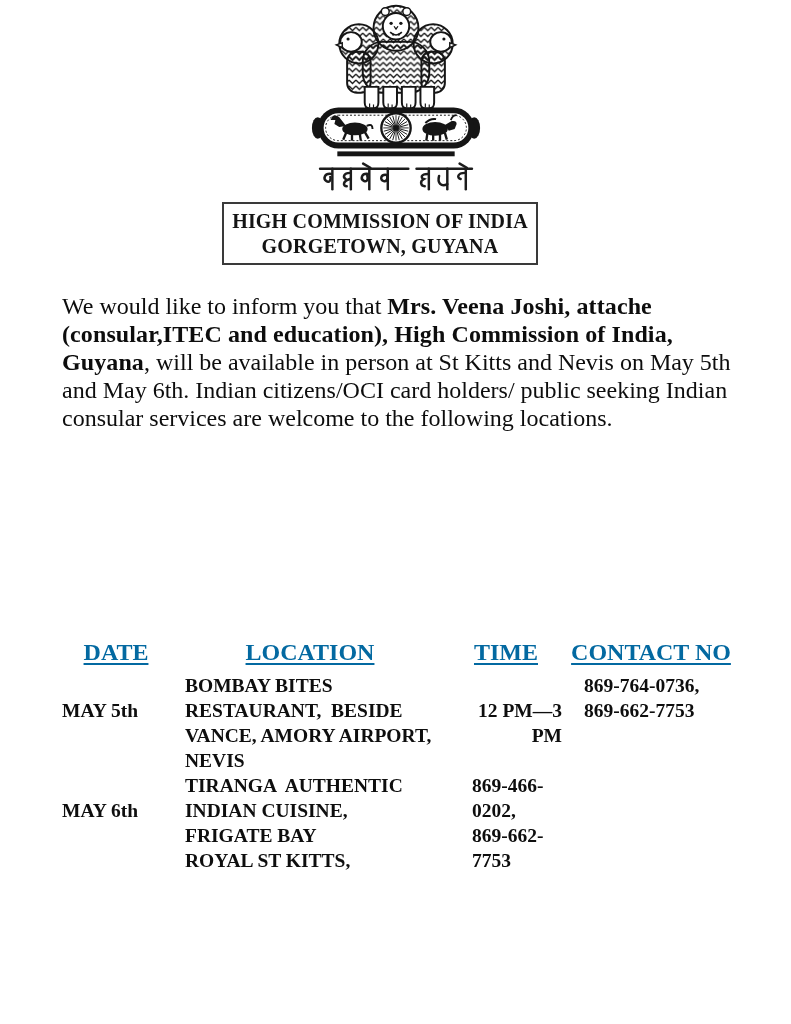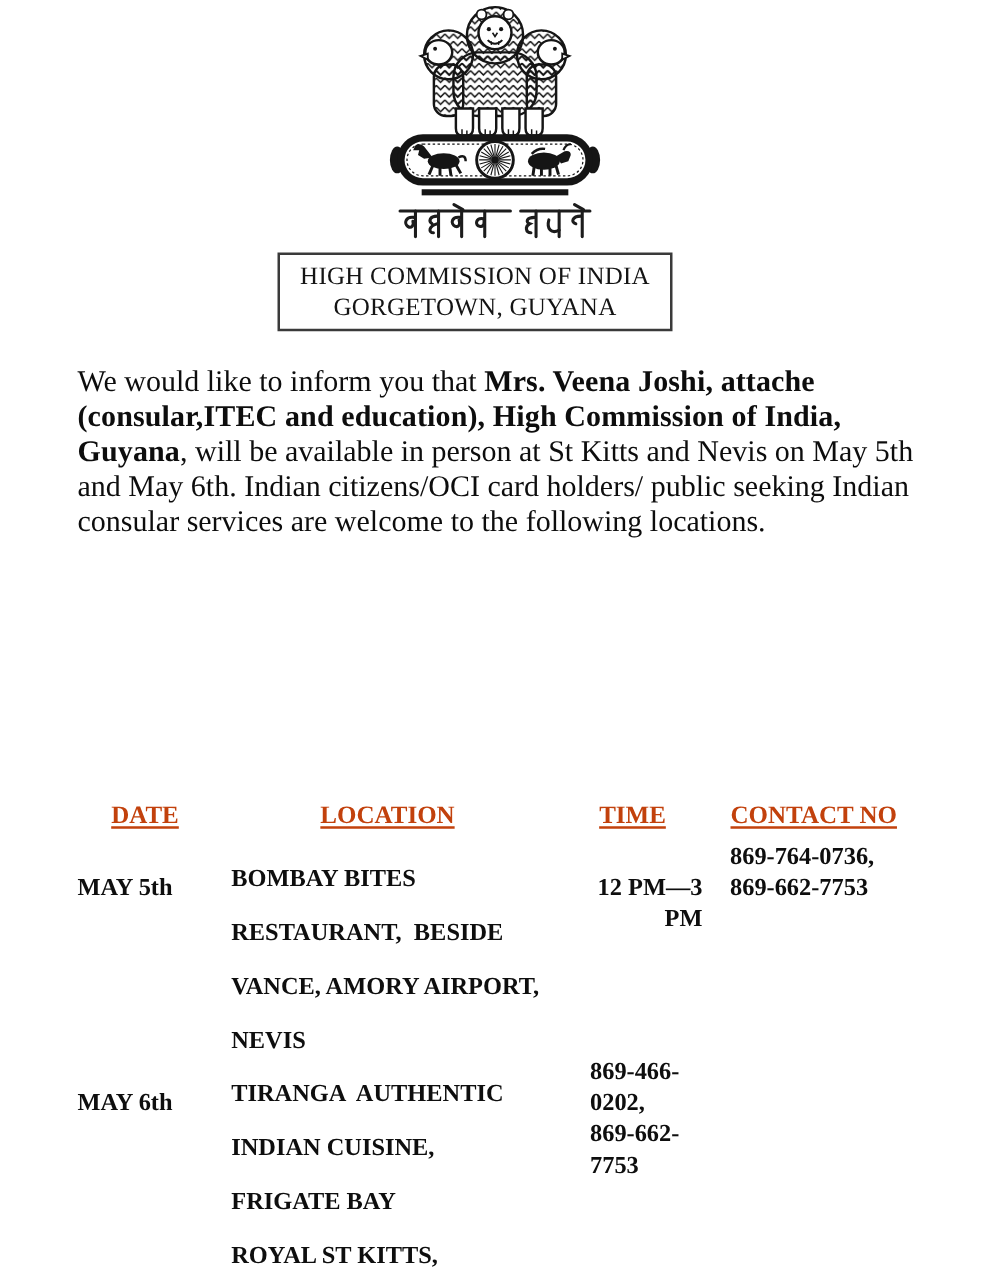--- a/index.html
+++ b/index.html
@@ -9,45 +9,45 @@
     font-family:"Liberation Serif",serif;color:#0e0e0e;overflow:hidden;
   }
   .sr-only{position:absolute;width:1px;height:1px;overflow:hidden;clip:rect(0 0 0 0);white-space:nowrap;}
 
   .emblem{position:absolute;left:308px;top:2px;width:176px;height:158px;}
   .motto{position:absolute;left:318px;top:162px;width:156px;height:32px;}
 
   .hc-box{
     position:absolute;left:222px;top:202px;width:316px;height:63px;
     border:2px solid #3a3a3a;box-sizing:border-box;text-align:center;
-    font-weight:normal;font-size:20px;line-height:25px;padding-top:5px;
+    font-weight:bold;font-size:20px;line-height:25px;padding-top:5px;
     letter-spacing:0.2px;color:#141414;
   }
 
   .announcement{
     position:absolute;left:62px;top:292px;width:692px;margin:0;
     font-size:24px;line-height:28px;color:#0d0d0d;
   }
   .announcement b{letter-spacing:0.1px;}
 
   .schedule{position:absolute;left:62px;top:639px;width:678px;}
   .t-head{
     display:grid;grid-template-columns:108px 280px 112px 178px;
-    font-weight:bold;font-size:20px;line-height:26px;color:#c2410c;
+    font-weight:bold;font-size:24px;line-height:26px;color:#0369a1;
     margin-bottom:8px;
   }
   .t-head .hcell{text-align:center;}
   .t-head .hcell span{text-decoration:underline;text-underline-offset:3px;text-decoration-thickness:2px;}
   .t-row{
     display:grid;grid-template-columns:108px 280px 112px 178px;
     font-weight:bold;font-size:19.5px;line-height:25px;color:#0e0e0e;
   }
   .cell-date{padding-top:25px;}
   .cell-loc{padding-left:15px;}
-  .cell-loc div{white-space:pre;margin-top:18px;}
+  .cell-loc div{white-space:pre;}
   .cell-time{text-align:right;padding-top:25px;}
   .cell-contact{padding-left:22px;}
 </style>
 </head>
 <body>
 
 <div class="page">
 
   <div class="emblem">
     <svg width="176" height="158" viewBox="0 0 180 160">

